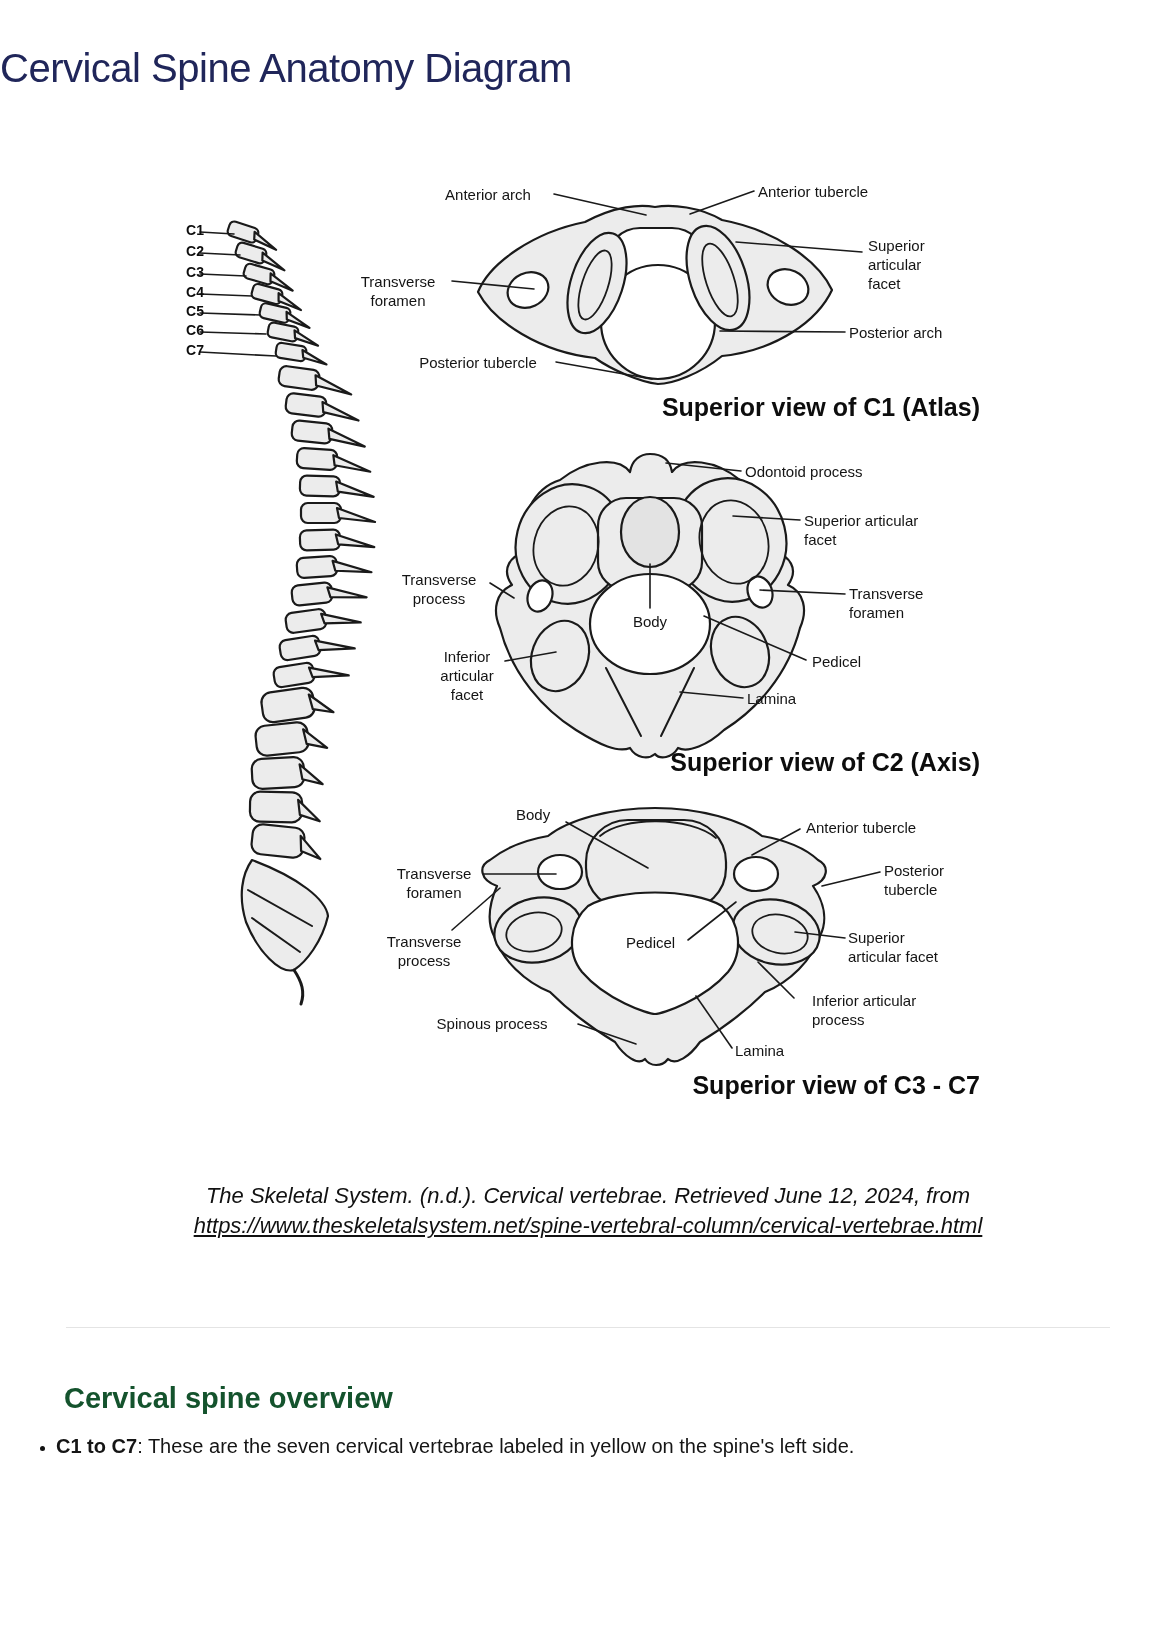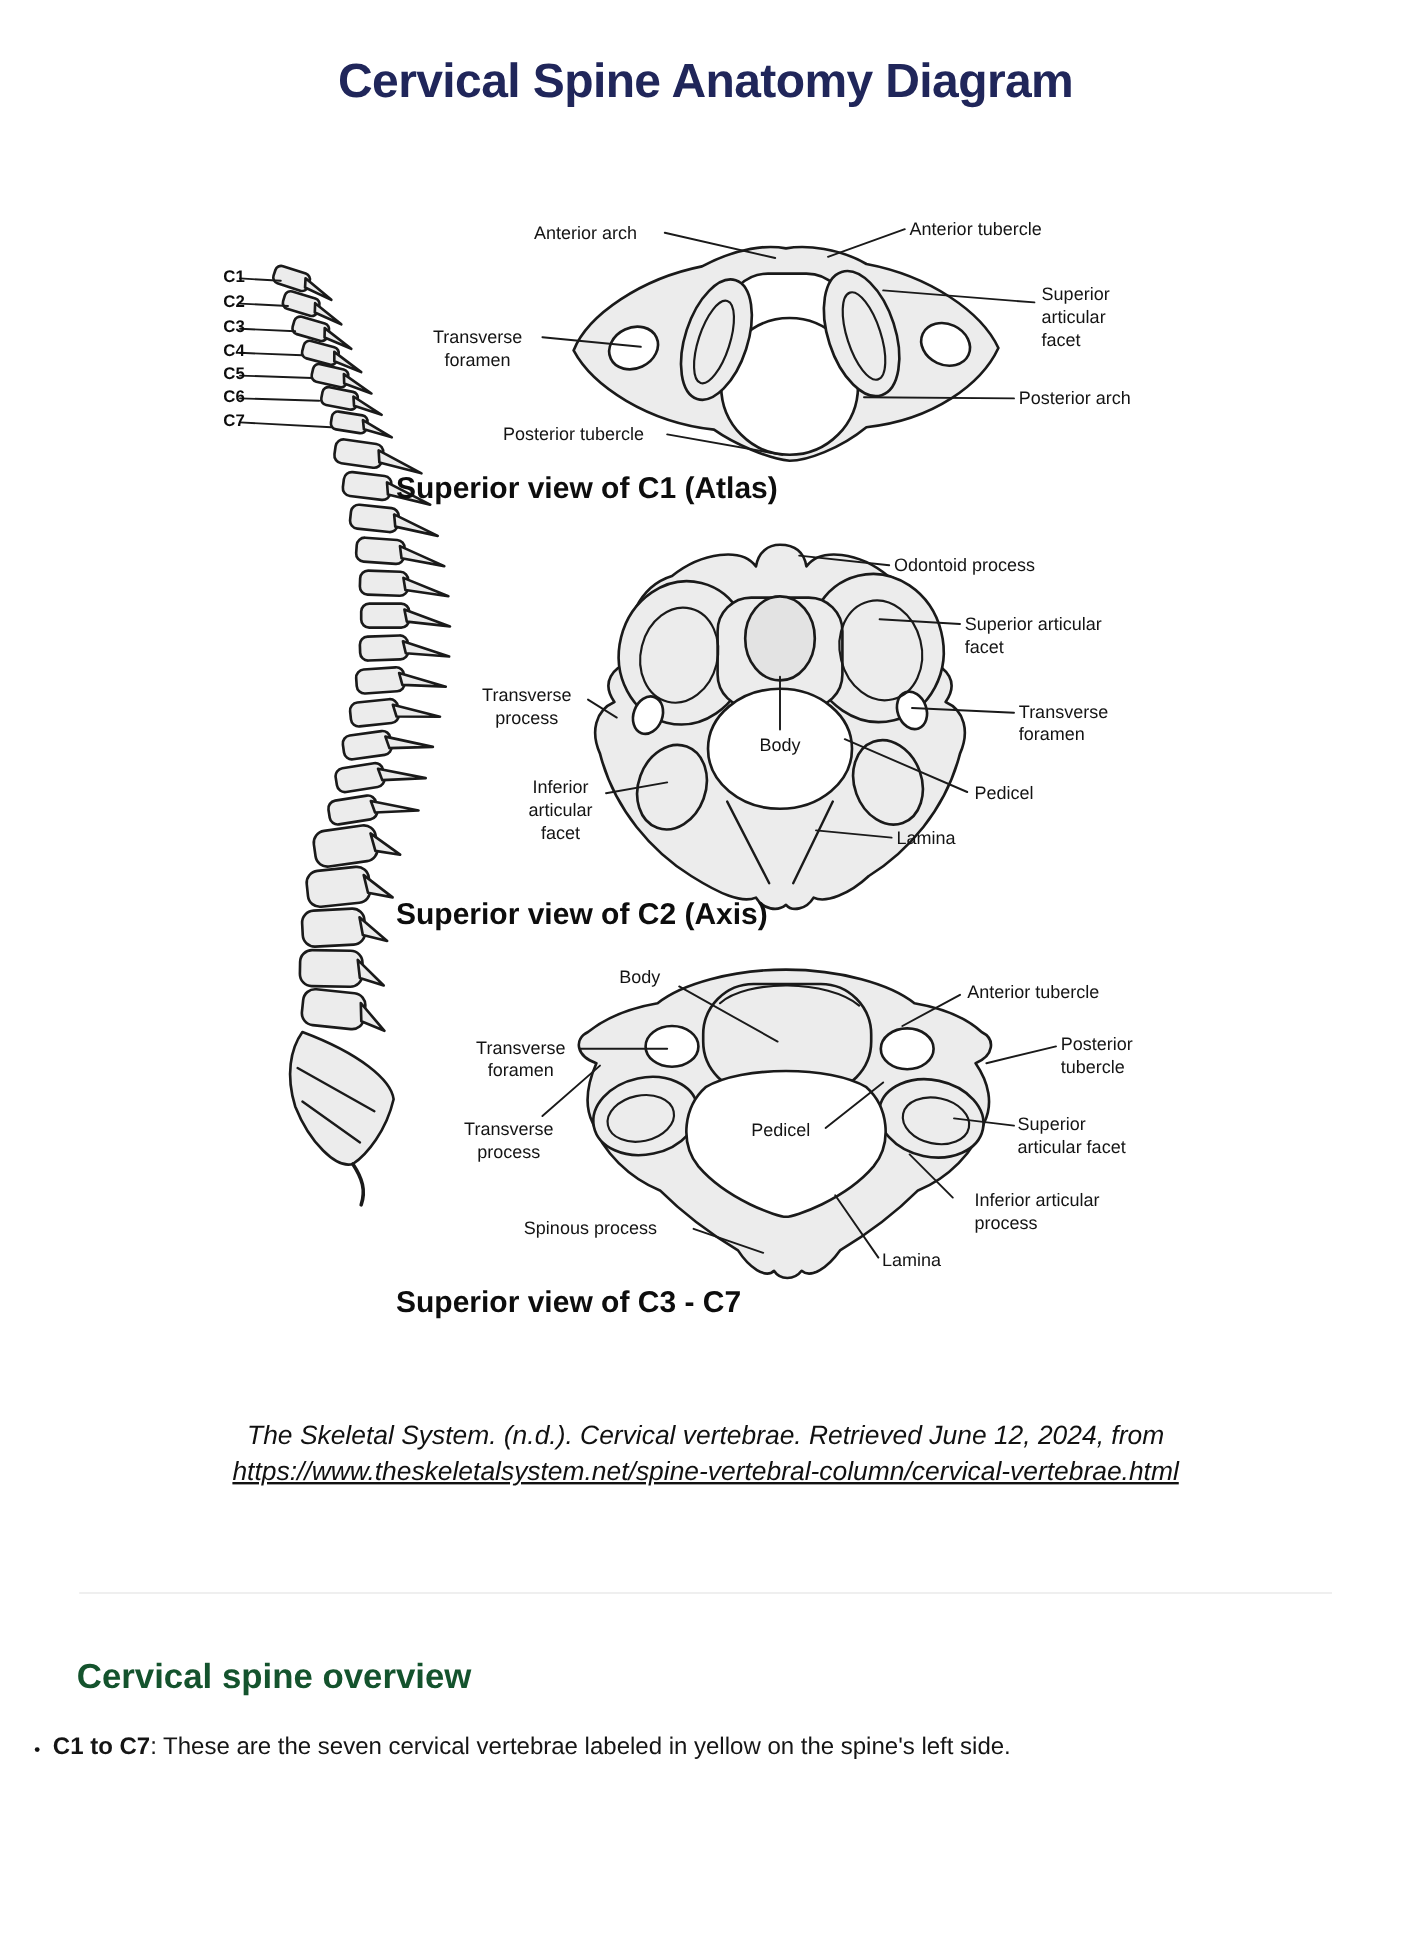--- a/index.html
+++ b/index.html
@@ -1,30 +1,30 @@
 <!DOCTYPE html>
 <html><head>
 <meta charset="utf-8">
 <style>
   html,body{margin:0;padding:0;background:#fff}
   body{width:1176px;height:1630px;overflow:hidden;font-family:"Liberation Sans","DejaVu Sans",sans-serif;color:#1a1a1a}
   .page{position:relative;width:1176px;height:1630px;background:#fff}
-  h1{margin:44px 0 0;text-align:center;font-size:40px;line-height:48px;font-weight:700;color:#20265a;letter-spacing:-.5px}
+  h1{margin:44px 0 0;font-size:40px;line-height:48px;font-weight:400;color:#20265a;letter-spacing:-.5px}
   .figure{position:relative;width:1176px;height:957px;margin-top:68px}
   .figure svg{position:absolute;left:0;top:0}
   .lbl{position:absolute;font-size:15px;line-height:19px;color:#141414}
   .r{text-align:center}.c{text-align:center}
-  .cap{position:absolute;left:330px;width:650px;text-align:left;font-size:25px;line-height:28px;font-weight:700;color:#0d0d0d}
+  .cap{position:absolute;left:330px;width:650px;text-align:right;font-size:25px;line-height:28px;font-weight:700;color:#0d0d0d}
   .sl{position:absolute;left:178px;width:26px;text-align:right;font-weight:700;font-size:14px;line-height:16px;color:#0d0d0d}
   .citation{margin:64px 40px 0;text-align:center;font-style:italic;font-size:22px;line-height:30px;color:#111}
   .citation a{color:#111;text-decoration:underline;cursor:pointer}
   .intro{margin:30px 62px 0;font-size:20px;line-height:32px;color:#151515}
   hr.div{border:none;border-top:1px solid #e4e4e4;margin:86px 66px 0}
   h2{margin:52px 0 0 64px;font-size:29px;line-height:36px;font-weight:700;color:#14532d}
-  ul.blist{margin:24px 0 0;padding:0 60px 0 44px;list-style:disc}
+  ul.blist{margin:14px 0 0;padding:0 60px 0 56px;list-style:disc}
   ul.blist li{font-size:20px;line-height:32px;color:#151515}
   ul.blist li::marker{color:#111;font-size:16px}
 </style>
 </head>
 <body>
 
 <div class="page">
 
   <h1>Cervical Spine Anatomy Diagram</h1>
 

